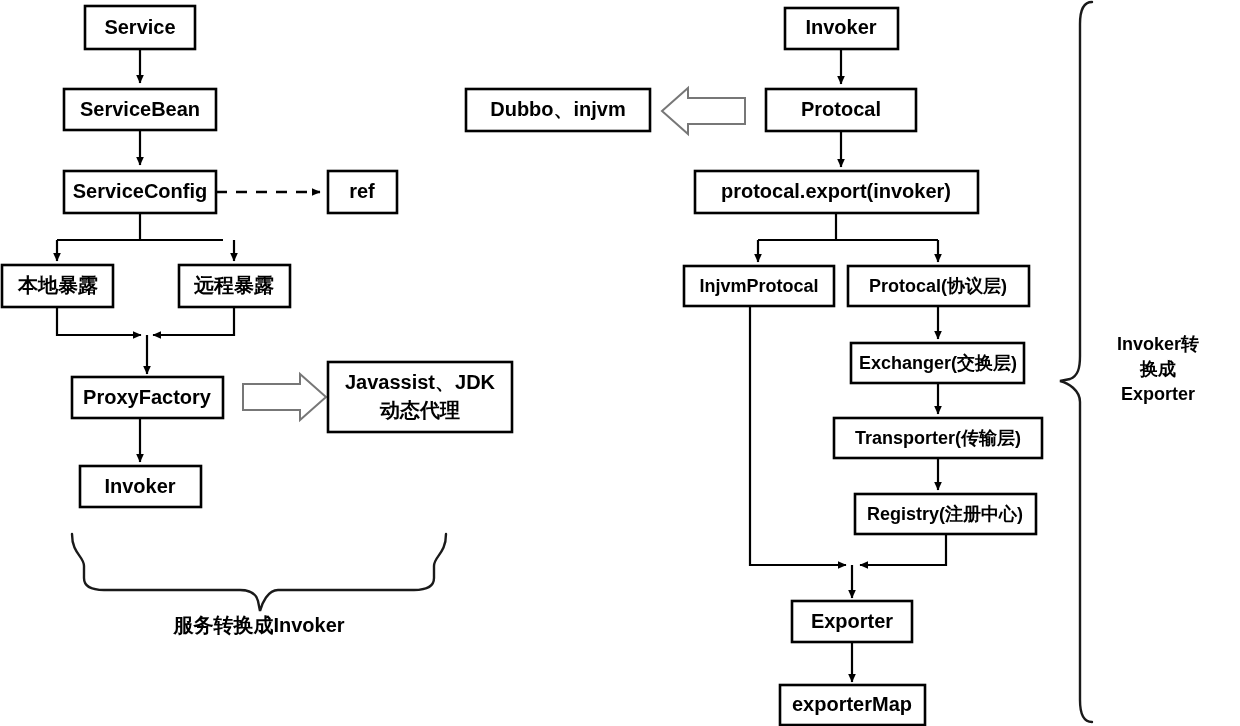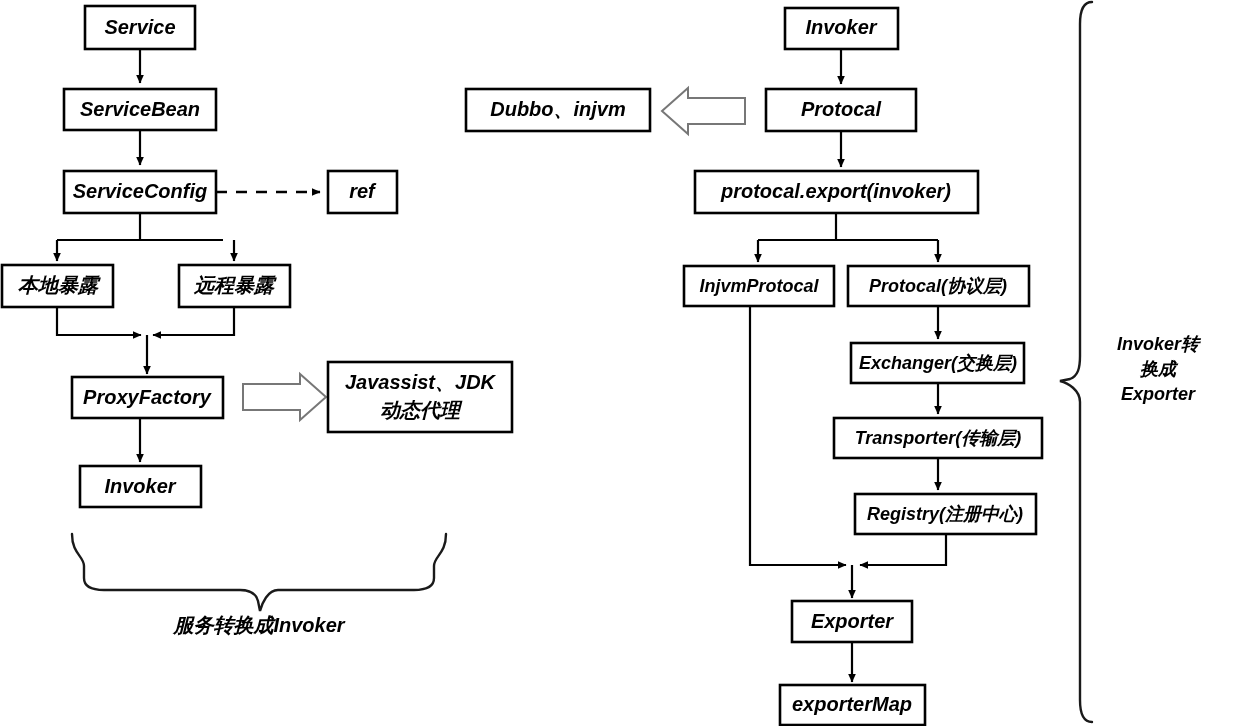--- a/index.html
+++ b/index.html
@@ -7,21 +7,20 @@
     padding: 0;
     background: #ffffff;
   }
   #stage {
     position: relative;
     width: 1240px;
     height: 726px;
     background: #ffffff;
     overflow: hidden;
     font-family: "Liberation Sans", sans-serif;
-    font-style: italic;
   }
   #diagram {
     position: absolute;
     left: 0;
     top: 0;
     width: 1240px;
     height: 726px;
   }
   .node-rect {
     fill: #ffffff;

